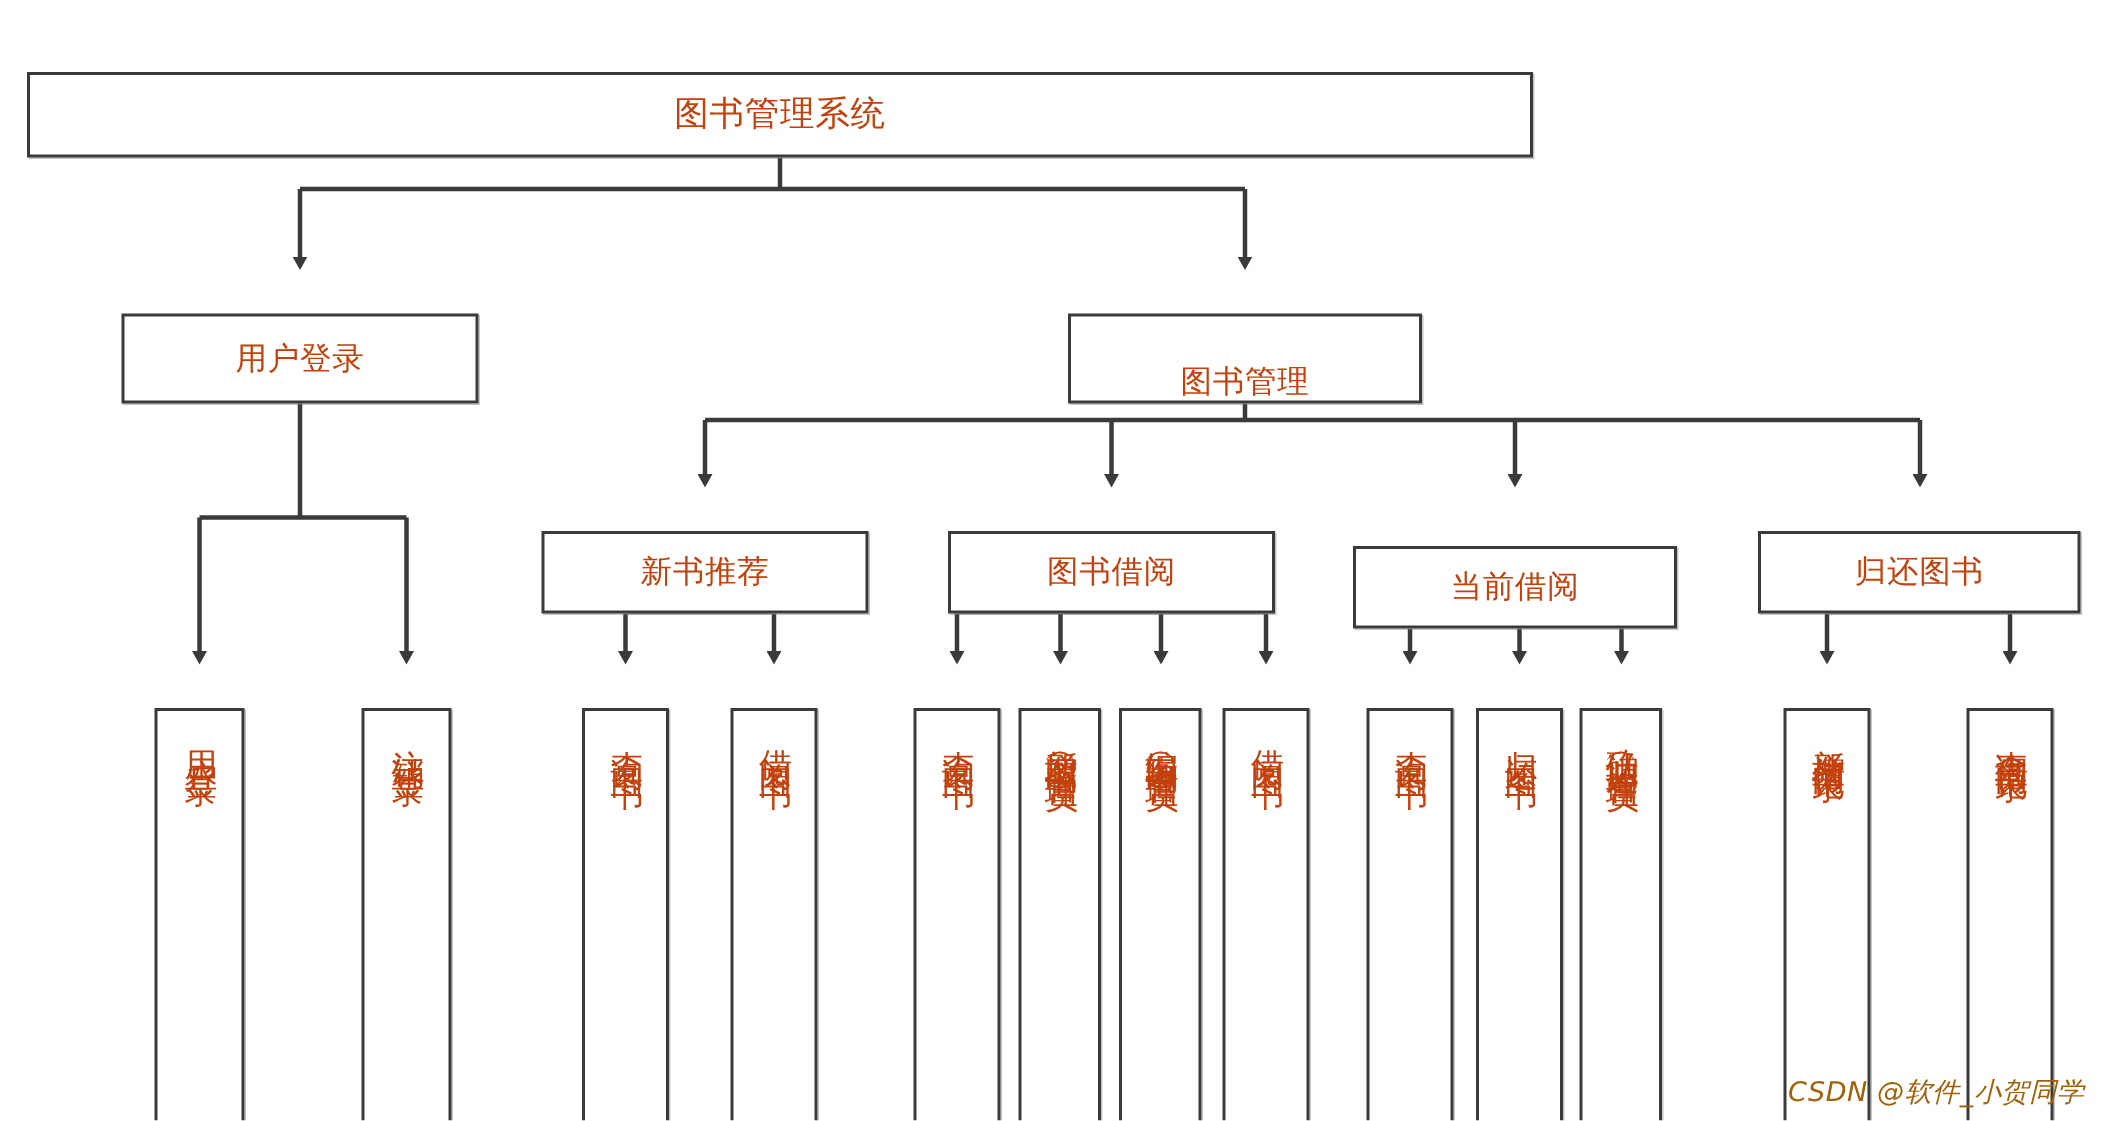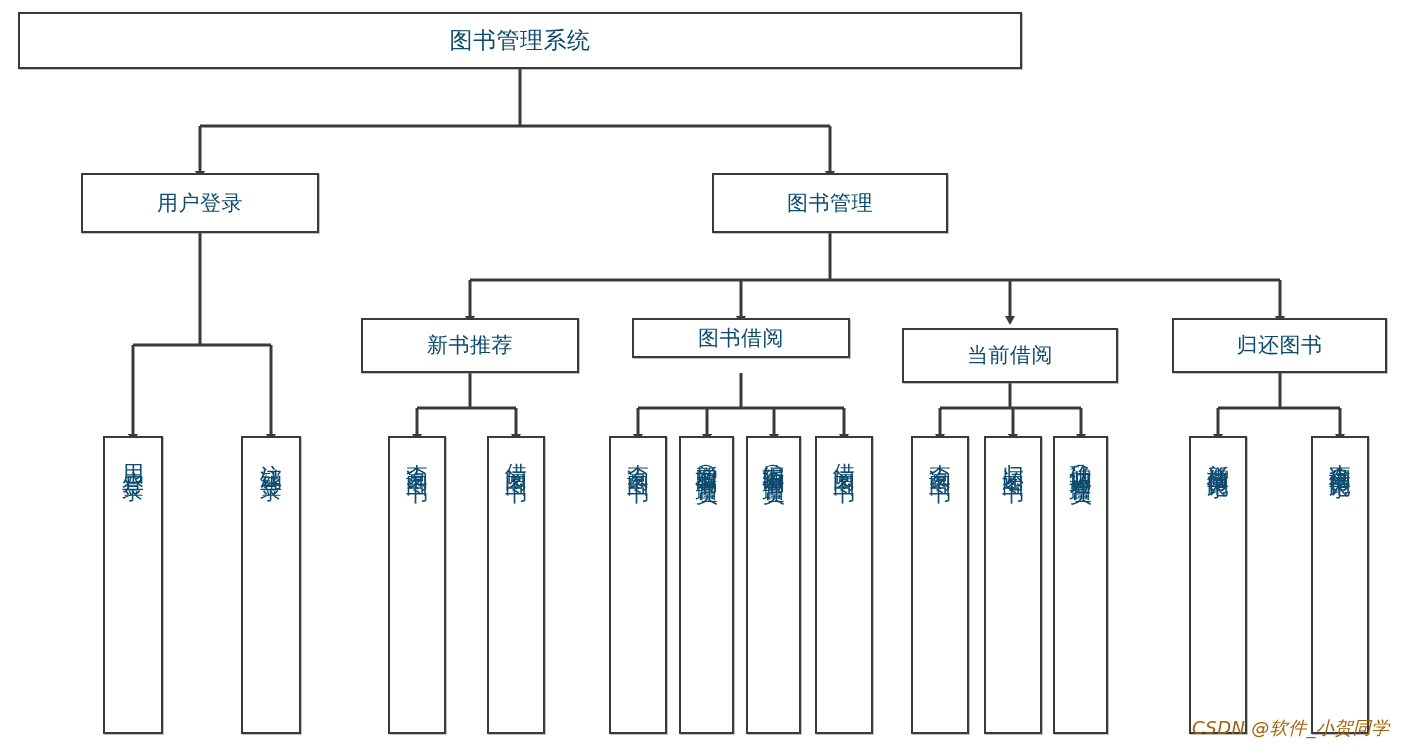--- a/index.html
+++ b/index.html
@@ -27,22 +27,23 @@
     pointer-events: none;
   }
   .node {
     position: absolute;
     box-sizing: border-box;
     border: 2px solid #3a3a3a;
     background: #ffffff;
     display: flex;
     align-items: center;
     justify-content: center;
-    color: #0c4a6e;
+    color: #c2410c;
     box-shadow: 1px 1px 0 rgba(120,120,120,0.45);
+    margin-top: 36px;
   }
   .node .label {
     display: block;
     text-align: center;
     line-height: 1.18;
     letter-spacing: 0.5px;
   }
   
   .n-root .label { font-size: 23px; }
   
@@ -121,27 +122,27 @@
       </g>
   </svg>
 
   <div id="nodes">
       <div class="node n-root" style="left: 18px; top: 12px; width: 1004px; height: 57px;">
         <span class="label">图书管理系统</span>
       </div>
       <div class="node n-mid" style="left: 81px; top: 173px; width: 238px; height: 60px;">
         <span class="label">用户登录</span>
       </div>
-      <div class="node n-mid" style="left: 712px; top: 173px; width: 236px; height: 60px;">
+      <div class="node n-mid" style="left: 712px; top: 173px; width: 236px; height: 60px; align-items: flex-end;">
         <span class="label">图书管理</span>
       </div>
       <div class="node n-mid" style="left: 361px; top: 318px; width: 218px; height: 55px;">
         <span class="label">新书推荐</span>
       </div>
-      <div class="node n-mid" style="left: 632px; top: 318px; width: 218px; height: 40px;">
+      <div class="node n-mid" style="left: 632px; top: 318px; width: 218px; height: 55px;">
         <span class="label">图书借阅</span>
       </div>
       <div class="node n-mid" style="left: 902px; top: 328px; width: 216px; height: 55px;">
         <span class="label">当前借阅</span>
       </div>
       <div class="node n-mid" style="left: 1172px; top: 318px; width: 215px; height: 55px;">
         <span class="label">归还图书</span>
       </div>
       <div class="node n-leaf" style="left: 103px; top: 436px; width: 60px; height: 298px;">
         <span class="label">用户登录</span>

